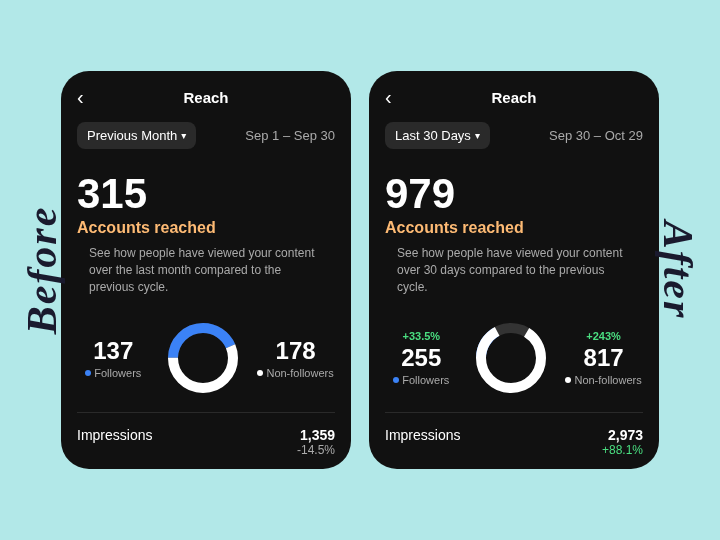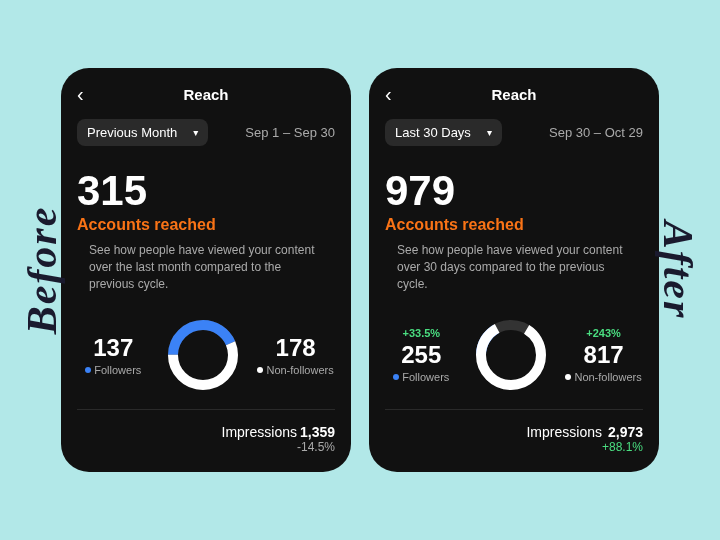--- a/index.html
+++ b/index.html
@@ -80,21 +80,21 @@
     .filter-btn {
       background: #2a2a2a;
       border: none;
       border-radius: 8px;
       color: #ffffff;
       font-size: 13px;
       font-weight: 500;
       padding: 6px 10px;
       display: flex;
       align-items: center;
-      gap: 16px;
+      gap: 4px;
       cursor: pointer;
     }
     .filter-btn .chevron {
       font-size: 10px;
     }
     .date-range {
       font-size: 13px;
       color: #aaaaaa;
       margin-left: 20px;
     }
@@ -105,21 +105,21 @@
     }
     .main-number {
       font-size: 42px;
       font-weight: 700;
       color: #ffffff;
       line-height: 1.1;
     }
     .main-label {
       font-size: 16px;
       font-weight: 600;
-      color: #f97316;
+      color: #fdba74;
       margin-top: 2px;
     }
     .main-desc {
       font-size: 12px;
       color: #aaaaaa;
       margin-top: 8px;
       line-height: 1.4;
       padding: 0 12px;
     }
 
@@ -174,22 +174,22 @@
 
     .divider {
       height: 1px;
       background: #2a2a2a;
       margin: 0 16px;
     }
 
     .impressions-row {
       display: flex;
       align-items: flex-start;
-      justify-content: flex-end;
-      padding: 14px 16px 18px;
+      justify-content: space-between;
+      padding: 14px 16px 12px;
     }
     .imp-label {
       font-size: 14px;
       color: #ffffff;
       font-weight: 500;
     }
     .imp-values {
       text-align: right;
     }
     .imp-num {

